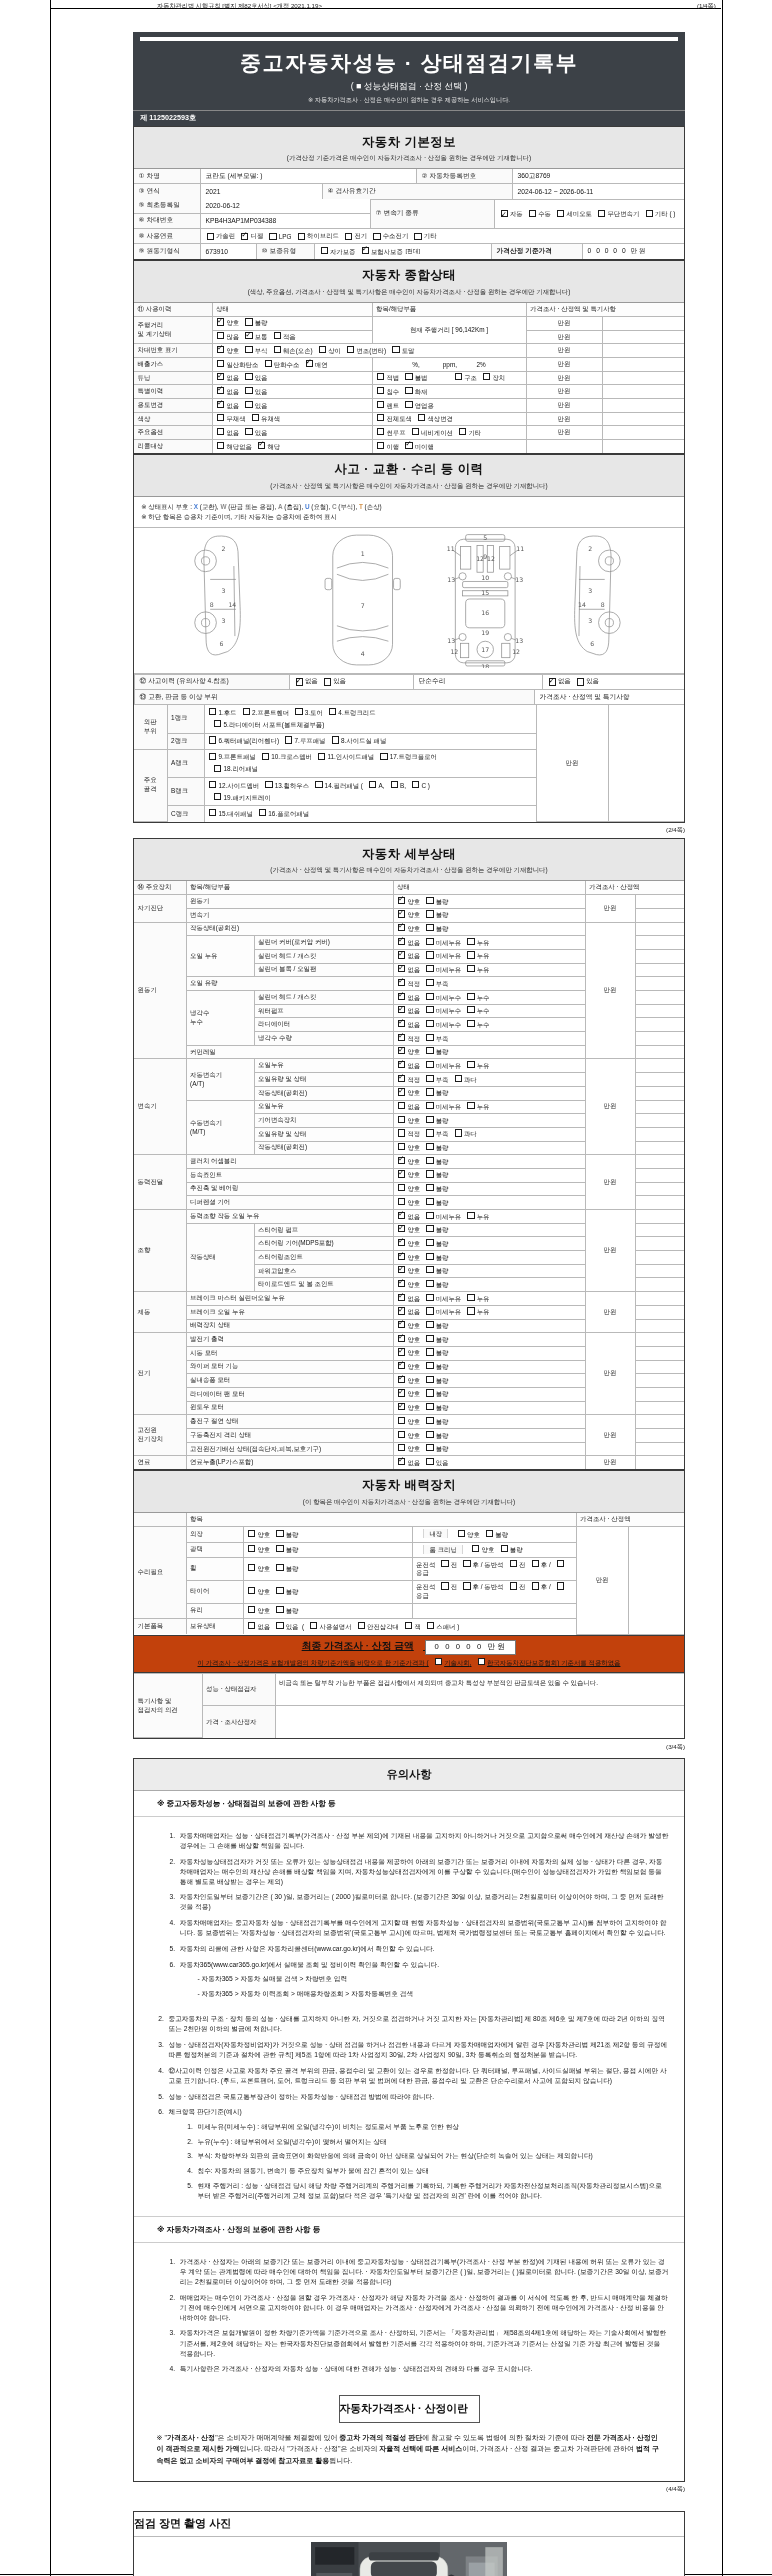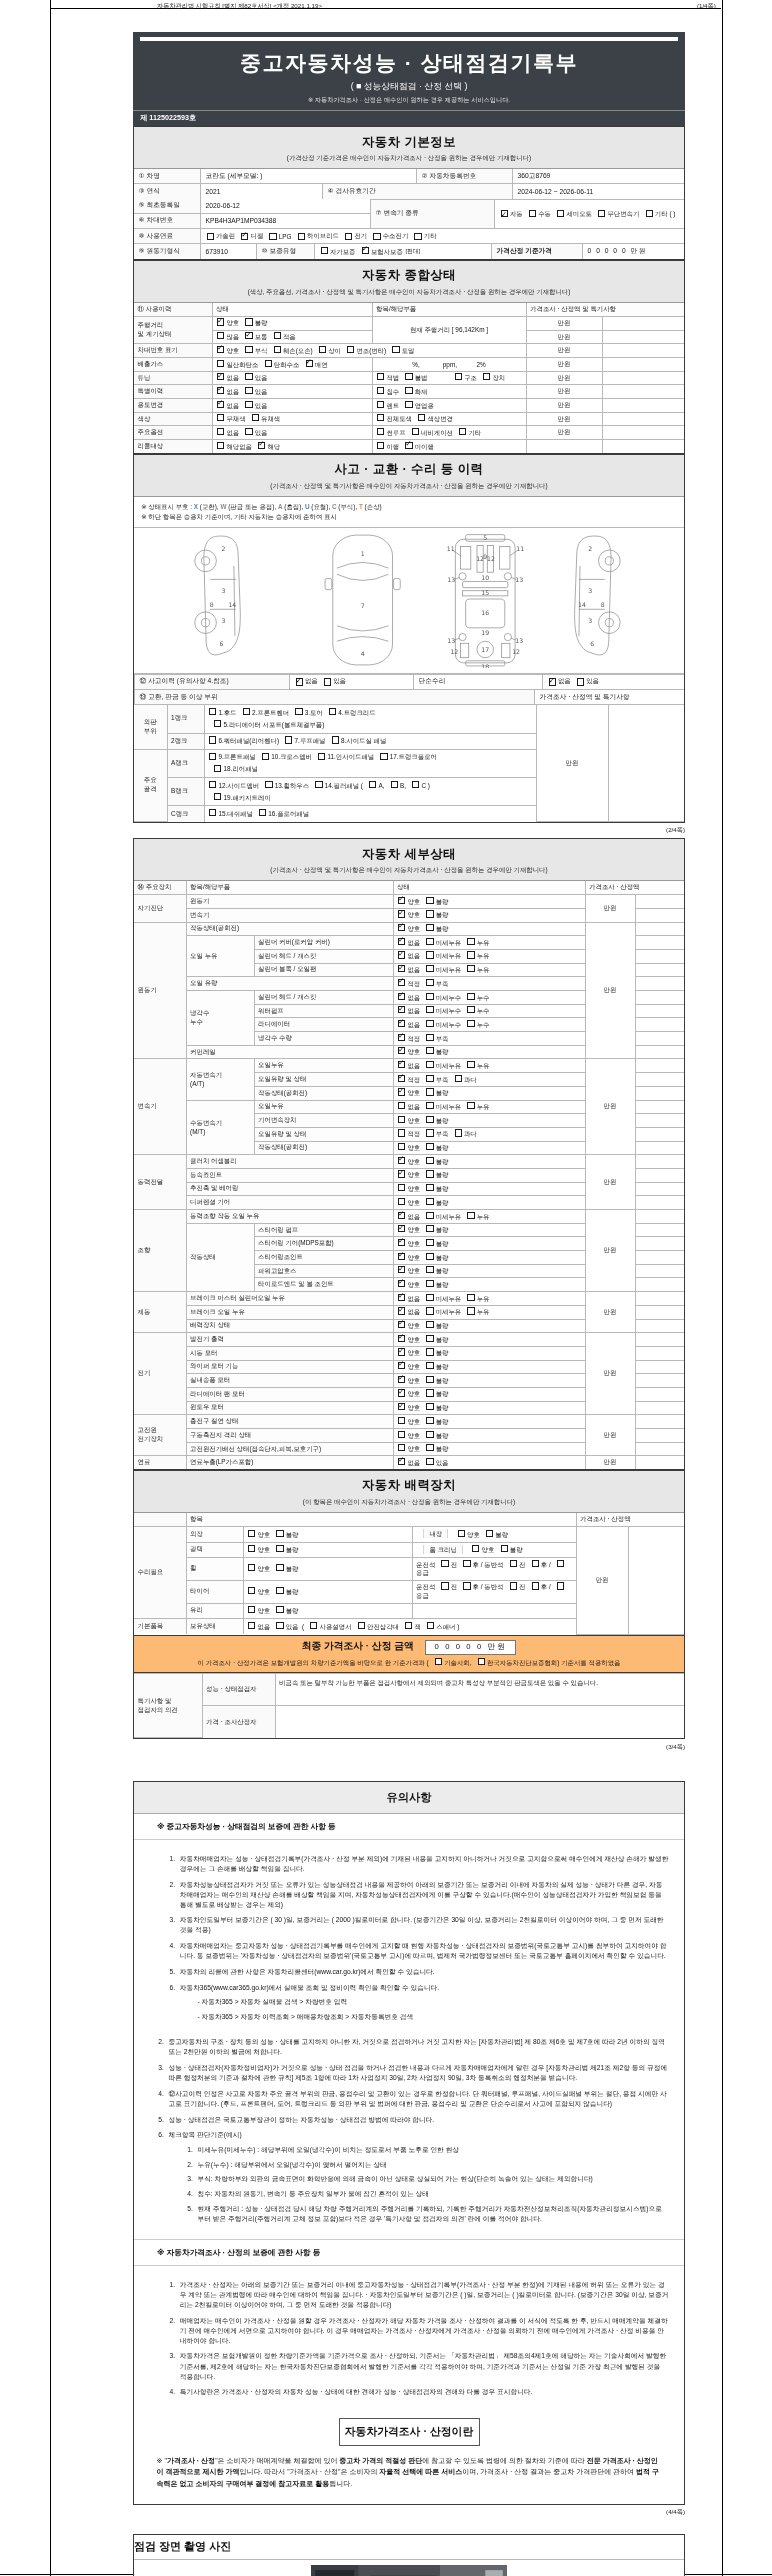--- a/index.html
+++ b/index.html
@@ -71,37 +71,37 @@
   .lg-t{color:#222;}.lg-b{color:#4a7fd4;font-weight:700;}.lg-g{color:#8a8a8a;font-weight:700;}
   .lg-o{color:#d4924a;font-weight:700;}
   .diagramwrap{border-bottom:0.5px solid #b9b9b9;padding:3.1px 0;text-align:center;}
   svg.diag{stroke:#8b8b8b;fill:none;stroke-width:1.4;}
   svg.diag text{stroke:none;fill:#555;font-size:12px;font-family:"DejaVu Sans",sans-serif;}
   .accrow{display:flex;border-top:0.5px solid #b9b9b9;}
   .accrow .bc{border-top:none;}
   .rkseg{line-height:1.9;}
 
   
-  .finalbar{border:1.3px solid #3a3a3a;border-top:none;background:#fdba74;text-align:center;padding:4.1px 0 4.6px;}
+  .finalbar{border:1.3px solid #3a3a3a;border-top:none;background:#c2410c;text-align:center;padding:4.1px 0 4.6px;text-decoration:underline;}
   .finalbar .fl{font-size:9.8px;font-weight:700;margin-right:9.3px;}
   .finalbar .fv{display:inline-block;border:0.5px solid #777;background:#fff;padding:1.5px 8.2px;font-size:7.7px;letter-spacing:2.1px;}
   .finalnote{font-size:6.4px;margin-top:3.6px;}
 
   
-  .nbox{border:1.3px solid #3a3a3a;margin-top:26px;}
+  .nbox{border:1.3px solid #3a3a3a;margin-top:3px;}
   .nhead{background:#ececec;text-align:center;font-size:11.3px;font-weight:700;padding:8.2px 0;border-bottom:0.5px solid #aaa;}
   .ntitle{padding:7.7px 23px;border-bottom:0.5px solid #ccc;border-top:0.5px solid #ccc;font-size:7.7px;font-weight:700;}
   .nlist{padding:13.4px 15.5px 9.3px 17.5px;}
   .nitem{display:flex;margin-bottom:5.7px;font-size:6.7px;line-height:1.5;}
   .nitem.ind{margin-left:11.3px;}
   .nitem.nsub{margin-left:29px;margin-top:-1px;}
   .nnum{flex:none;width:12.4px;text-align:right;margin-right:4.6px;}
   .ntext{flex:1;}
   .pouter{margin:5.2px 18.5px 15.5px;}
-  .pbox-title{width:139px;margin:0 auto;border:1px solid #555;text-align:center;font-size:10.8px;font-weight:700;
+  .pbox-title{width:139px;margin:0 auto;border:1px solid #555;text-align:left;font-size:10.8px;font-weight:700;
               padding:6.2px 0;background:#fff;}
   .pbox-text{margin:9.3px 4.1px 0;font-size:7px;line-height:1.6;}
   .pb{font-weight:700;} .pn{font-weight:400;}
 
   
   .photobox{margin-top:13.4px;}
   .phead{text-align:left;font-size:11px;font-weight:700;padding:4.6px 0;border-bottom:0.5px solid #b9b9b9;}
   .prow{text-align:center;padding:5.2px 0;}
   .prow.sep{border-bottom:0.5px solid #cfcfcf;}
   .plate-text{font-family:"DejaVu Sans",sans-serif;}

